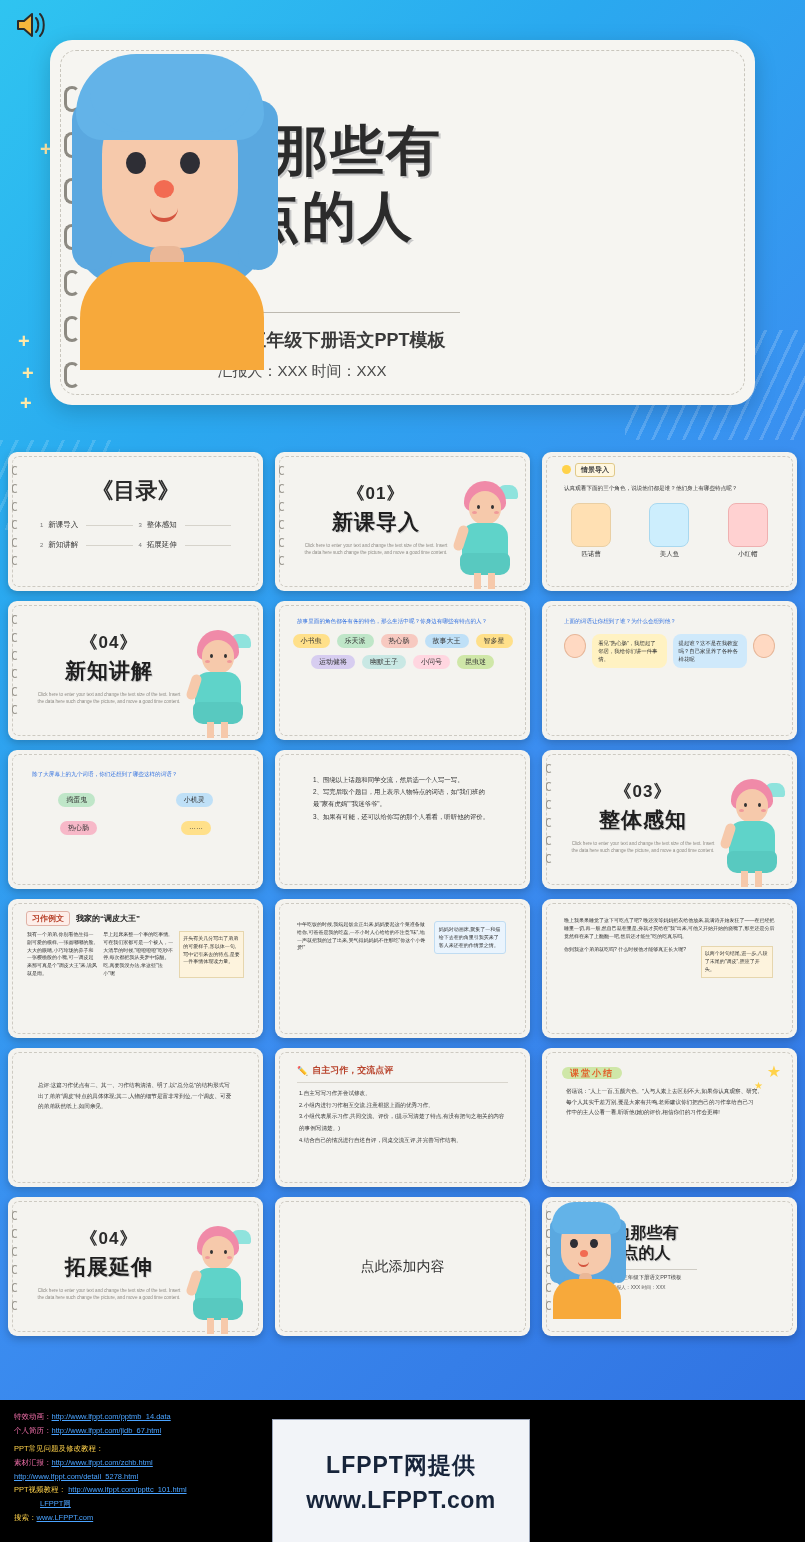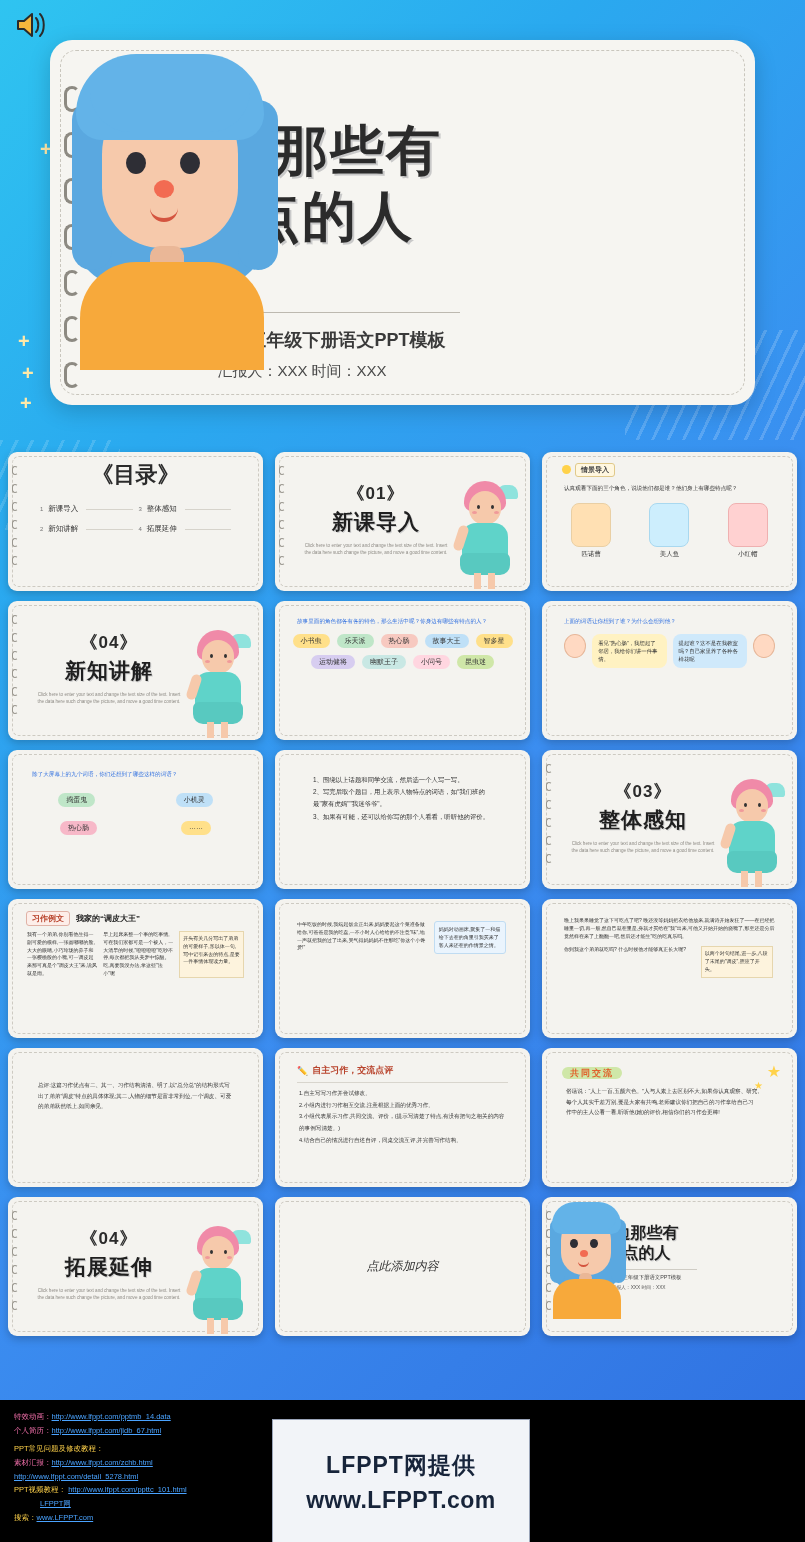--- a/index.html
+++ b/index.html
@@ -199,21 +199,21 @@
   <div class="slide">
     <div class="sheet"></div>
     <div class="mini-rings">
         <i></i>
         <i></i>
         <i></i>
         <i></i>
         <i></i>
         <i></i>
       </div>
-    <div class="s-title-cn" style="margin-top:0;">《目录》</div>
+    <div class="s-title-cn" style="margin-top:16px;">《目录》</div>
     <div class="toc-list">
       <div class="toc-item">
           <span class="n">1</span>
           <span>新课导入</span>
           <span class="ln"></span>
         </div>
       <div class="toc-item">
           <span class="n">3</span>
           <span>整体感知</span>
           <span class="ln"></span>
@@ -442,21 +442,21 @@
       <div>1.自主写写习作并尝试修改。</div>
       <div>2.小组内进行习作相互交流,注意根据上面的优秀习作。</div>
       <div>3.小组代表展示习作,共同交流、评价，(提示写清楚了特点,有没有把句之相关的内容的事例写清楚。)</div>
       <div>4.结合自己的情况进行自述自评，同桌交流互评,并完善写作结构。</div>
     </div>
   </div>
 
   <div class="slide">
     <div class="sheet"></div>
     <div style="margin:6px 0 0 10px;">
-      <span style="font-size:9px; font-weight:bold; color:#e0622c; background:#cfe7a8; border-radius:10px; padding:1px 8px; letter-spacing:2px;">共同交流</span>
+      <span style="font-size:9px; font-weight:bold; color:#e0622c; background:#cfe7a8; border-radius:10px; padding:1px 8px; letter-spacing:2px;">课堂小结</span>
     </div>
     <div class="s-body-sm" style="margin:6px 28px 0 14px; line-height:1.9;">俗话说：“人上一百,五颜六色。”人与人素上去区别不大,如果你认真观察、研究,每个人其实千差万别,要是大家有共鸣,老师建议你们把自己的习作拿给自己习作中的主人公看一看,听听他(她)的评价,相信你们的习作会更棒!</div>
     <div class="star" style="right:16px; top:14px; font-size:16px;">★</div>
     <div class="star" style="right:34px; top:32px; font-size:10px;">★</div>
   </div>
 
   <div class="slide">
     <div class="sheet"></div>
     <div class="mini-rings">
         <i></i>
@@ -482,21 +482,21 @@
       <div class="body"></div>
         <div class="skirt"></div>
         <div class="arm"></div>
       <div class="leg l"></div>
         <div class="leg r"></div>
     </div>
   </div>
 
   <div class="slide">
     <div class="sheet"></div>
-    <div style="display:flex; align-items:center; justify-content:center; height:100%; font-size:12px; color:#333;font-style:italic;">点此添加内容</div>
+    <div style="display:flex; align-items:center; justify-content:center; height:100%; font-size:14px; color:#333;">点此添加内容</div>
   </div>
 
   <div class="slide">
     <div class="sheet"></div>
     <div class="mini-rings">
         <i></i>
         <i></i>
         <i></i>
         <i></i>
         <i></i>

